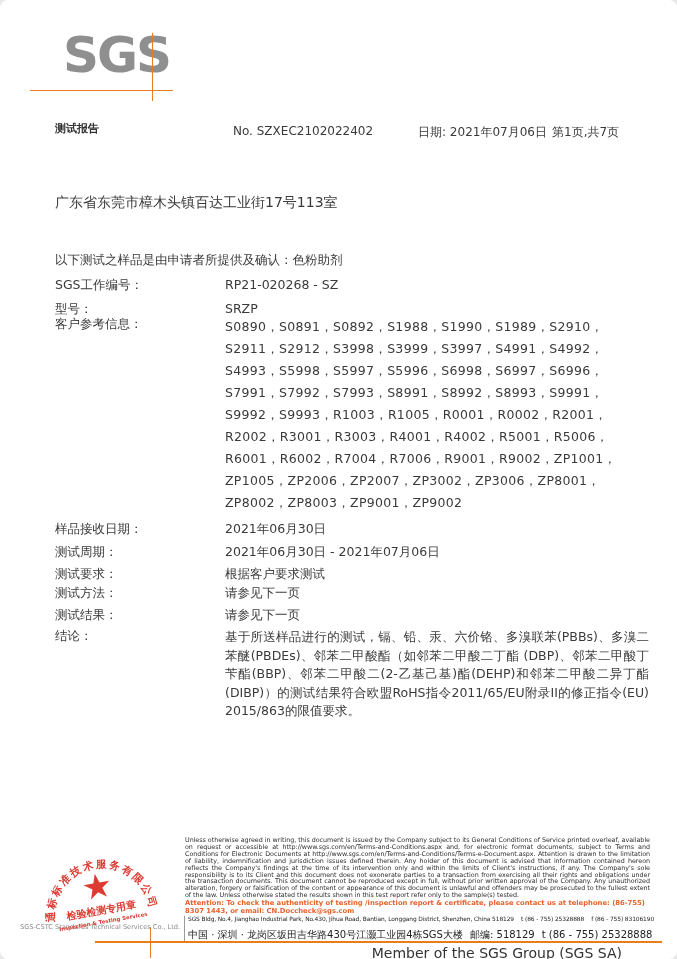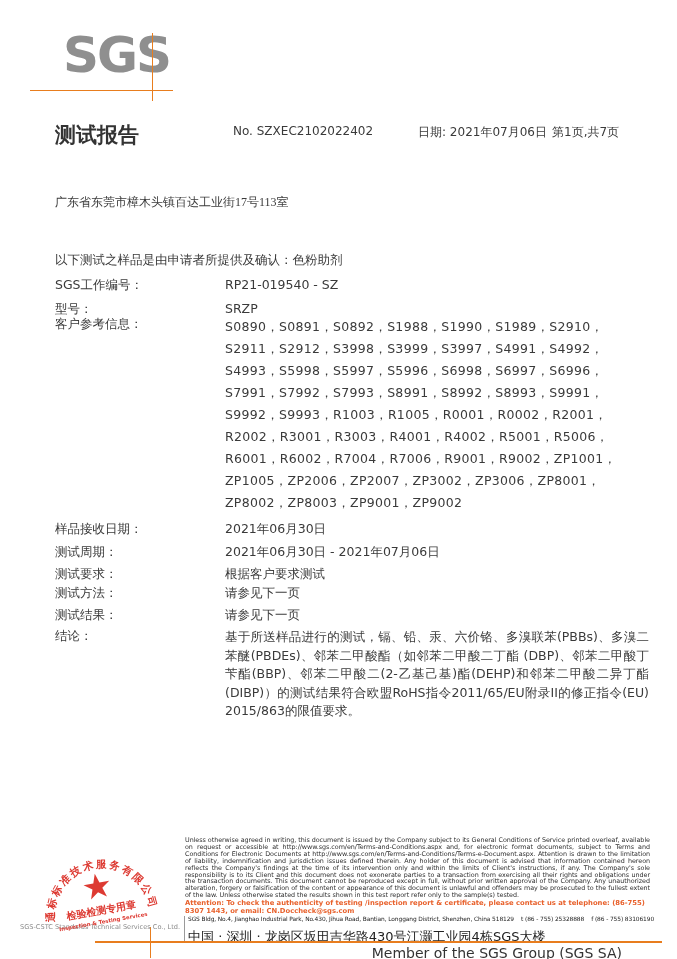--- a/index.html
+++ b/index.html
@@ -1,48 +1,48 @@
 <!DOCTYPE html>
 <html><head>
 <meta charset="utf-8">
 <style>
   html,body{margin:0;padding:0;background:#e8e8e8;}
   .page{
     position:relative;width:677px;height:959px;margin:0 auto;background:#ffffff;
-    font-family:"DejaVu Sans","Liberation Sans",sans-serif;color:#3a3a3a;overflow:hidden;
+    font-family:"DejaVu Sans","Liberation Sans",sans-serif;color:#3a3a3a;overflow:hidden;border-radius:8px;
   }
   
   .logo-wrap{position:absolute;top:28px;left:30px;width:150px;height:75px;}
   .logo-text{position:absolute;left:33px;top:-2px;font-size:50px;font-weight:bold;color:#8f8f8f;letter-spacing:-2px;}
   .logo-hline{position:absolute;left:0;top:62px;width:143px;height:1px;background:#e87d1e;}
   .logo-vline{position:absolute;left:122px;top:5px;width:1px;height:68px;background:#e87d1e;}
   
-  .hdr-title{position:absolute;left:55px;top:121px;font-size:21px;font-weight:bold;color:#333;}
+  .hdr-title{position:absolute;left:55px;top:121px;font-size:11px;font-weight:bold;color:#333;}
   .hdr-no{position:absolute;left:233px;top:124px;font-size:12px;}
   .hdr-date{position:absolute;left:418px;top:124px;font-size:12px;}
   .hdr-page{position:absolute;left:552px;top:124px;font-size:12px;}
   
   .app-name{position:absolute;left:55px;top:170px;font-size:12.5px;}
-  .app-addr{position:absolute;left:55px;top:194px;font-size:12px;font-family:Liberation Serif, serif;}
+  .app-addr{position:absolute;left:55px;top:194px;font-size:14px;}
   
   .intro{position:absolute;left:55px;top:252px;font-size:12.5px;}
   .row{position:absolute;left:55px;right:25px;font-size:12.5px;}
   .row .lbl{position:absolute;left:0;top:0;white-space:nowrap;}
   .row .val{position:absolute;left:170px;top:0;}
   .val.pre{white-space:pre-line;line-height:22px;letter-spacing:.3px;}
   .val.para{width:424px;line-height:18.6px;text-align:justify;}
   
   .disclaimer{position:absolute;left:185px;top:837px;width:465px;font-size:6.4px;line-height:6.9px;
     text-align:justify;color:#2f2f2f;letter-spacing:-.05px;}
   .attention{position:absolute;left:185px;top:900px;width:465px;font-size:6.8px;line-height:7.6px;
     font-weight:bold;color:#e8612c;}
   .addr-rows{position:absolute;left:184px;top:916px;width:470px;border-left:1px solid #9a9a9a;padding-left:3px;}
   .addr-row{display:flex;gap:7px;white-space:nowrap;overflow:hidden;align-items:baseline;}
   .addr-row.en{font-size:5.9px;color:#222;height:12px;letter-spacing:-.1px;}
-  .addr-row.cn{font-size:13px;color:#222;height:14px;flex-direction:column;}
+  .addr-row.cn{font-size:10px;color:#222;height:14px;}
   .company-lines{position:absolute;left:8px;top:923px;width:170px;font-size:6.6px;line-height:8.5px;
     color:#8a8a8a;z-index:1;margin-left:12px;}
   .stamp{position:absolute;left:33px;top:833px;z-index:2;transform:rotate(-10deg);}
   .stamp .ring-text{fill:#dd3a32;font-size:10.5px;font-weight:bold;}
   .stamp .star{fill:#dd3a32;font-size:34px;text-anchor:middle;}
   .stamp .c1{fill:#dd3a32;font-size:10px;font-weight:bold;text-anchor:middle;}
   .stamp .c2{fill:#dd3a32;font-size:5.4px;font-weight:bold;text-anchor:middle;}
   .foot-hline{position:absolute;left:95px;right:15px;top:941px;height:2px;background:#e87d1e;}
   .foot-vcrop{position:absolute;left:150px;top:927px;width:1px;height:31px;background:#e87d1e;}
   .member{position:absolute;right:55px;top:945px;font-size:14px;color:#333;margin-left:22px;}
@@ -62,21 +62,21 @@
   <span class="hdr-no">No. SZXEC2102022402</span>
   <span class="hdr-date">日期: 2021年07月06日</span>
   <span class="hdr-page">第1页,共7页</span>
 
   <div class="app-addr">广东省东莞市樟木头镇百达工业街17号113室</div>
 
   <div class="intro">以下测试之样品是由申请者所提供及确认：色粉助剂</div>
 
   <div class="row" style="top:277px">
     <span class="lbl">SGS工作编号：</span>
-    <span class="val">RP21-019540 - SZ</span>
+    <span class="val">RP21-020268 - SZ</span>
   </div>
   <div class="row" style="top:301px">
     <span class="lbl">型号：</span>
     <span class="val">SRZP</span>
   </div>
   <div class="row" style="top:316px">
     <span class="lbl">客户参考信息：</span>
     <span class="val pre">S0890，S0891，S0892，S1988，S1990，S1989，S2910，
 S2911，S2912，S3998，S3999，S3997，S4991，S4992，
 S4993，S5998，S5997，S5996，S6998，S6997，S6996，

